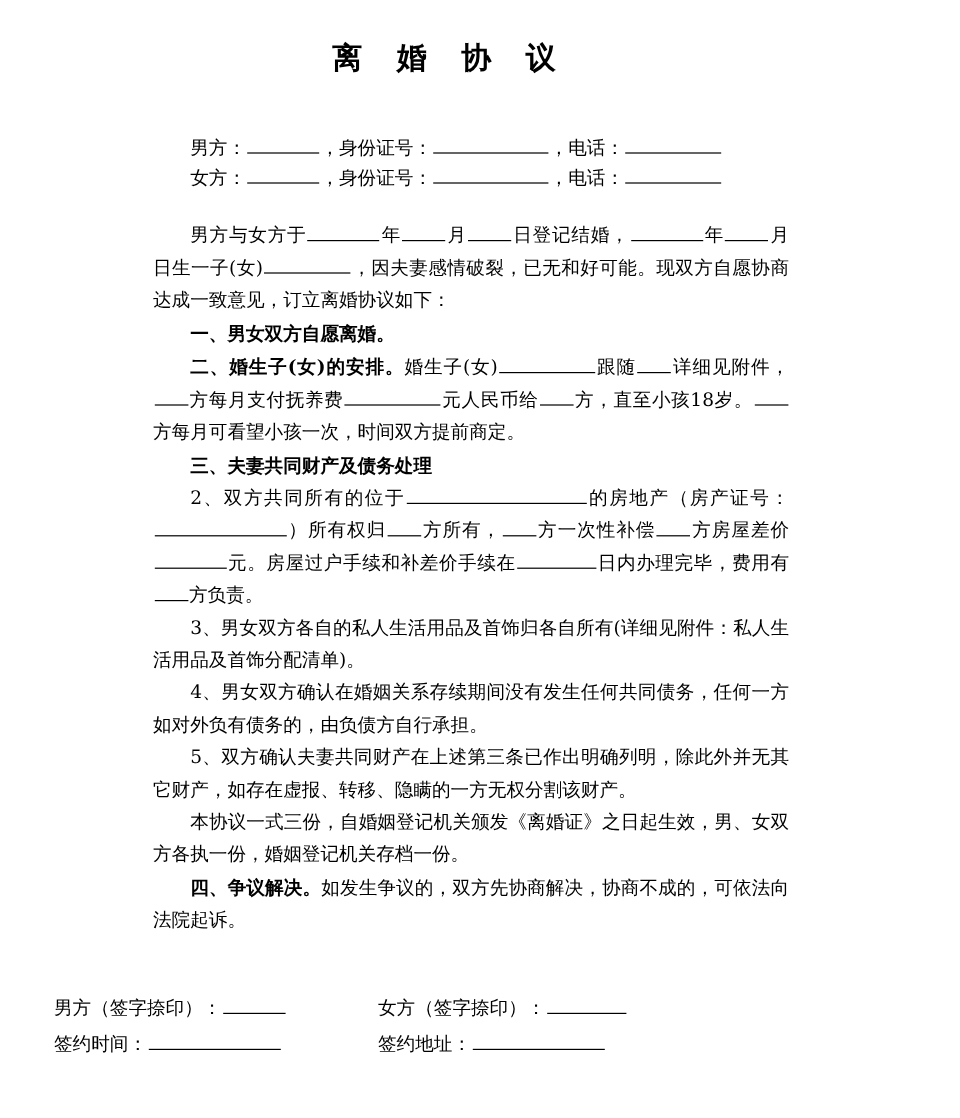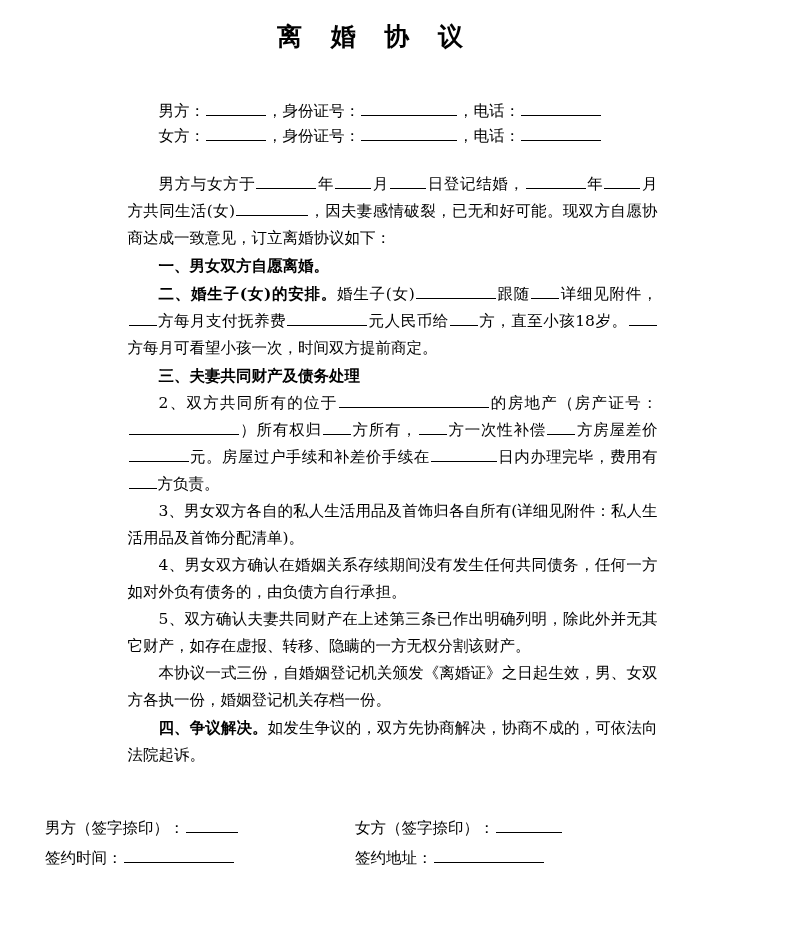--- a/index.html
+++ b/index.html
@@ -12,21 +12,21 @@
     height: 932px;
     font-family: "DejaVu Serif", "Liberation Serif", serif;
     color: #000000;
     overflow: hidden;
   }
   .page {
     width: 740px;
     height: 932px;
     position: relative;
     box-sizing: border-box;
-    padding: 10px 0 0 0;
+    padding: 22px 0 0 0;
   }
   .doc-title {
     text-align: center;
     font-size: 25px;
     font-weight: bold;
     letter-spacing: 10px;
     margin: 10px 0 0 0;
     padding-left: 10px;
     font-family: "DejaVu Serif", "Liberation Serif", serif;
   }
@@ -79,21 +79,20 @@
   .w150 { width: 150px; }
   .sig-block {
     margin-top: 44px;
     font-size: 15.5px;
     line-height: 30px;
   }
   .sig-row {
     display: flex;
     white-space: nowrap;
     padding-left: 45px;
-    gap: 40px;
   }
   .sig-left {
     width: 270px;
   }
   .sig-right {
     width: 260px;
   }
 </style>
 </head>
 <body>
@@ -107,21 +106,21 @@
     <div class="parties">
       <div class="line">
         <span>男方：</span><span class="blank w60"></span><span>，身份证号：</span><span class="blank w96"></span><span>，电话：</span><span class="blank w80"></span>
       </div>
       <div class="line">
         <span>女方：</span><span class="blank w60"></span><span>，身份证号：</span><span class="blank w96"></span><span>，电话：</span><span class="blank w80"></span>
       </div>
     </div>
 
     <div class="para first-block">
-      <span>男方与女方于</span><span class="blank w60"></span><span>年</span><span class="blank w36"></span><span>月</span><span class="blank w36"></span><span>日登记结婚，</span><span class="blank w60"></span><span>年</span><span class="blank w36"></span><span>月</span><span>方共同生活(女)</span><span class="blank w72"></span><span>，因夫妻感情破裂，已无和好可能。现双方自愿协商达成一致意见，订立离婚协议如下：</span>
+      <span>男方与女方于</span><span class="blank w60"></span><span>年</span><span class="blank w36"></span><span>月</span><span class="blank w36"></span><span>日登记结婚，</span><span class="blank w60"></span><span>年</span><span class="blank w36"></span><span>月</span><span>日生一子(女)</span><span class="blank w72"></span><span>，因夫妻感情破裂，已无和好可能。现双方自愿协商达成一致意见，订立离婚协议如下：</span>
     </div>
 
     <div class="para">
       <span class="b">一、男女双方自愿离婚。</span>
     </div>
 
     <div class="para">
       <span class="b">二、婚生子(女)的安排。</span><span>婚生子(女)</span><span class="blank w80"></span><span>跟随</span><span class="blank w28"></span><span>详细见附件，</span><span class="blank w28"></span><span>方每月支付抚养费</span><span class="blank w80"></span><span>元人民币给</span><span class="blank w28"></span><span>方，直至小孩18岁。</span><span class="blank w28"></span><span>方每月可看望小孩一次，时间双方提前商定。</span>
     </div>
 

